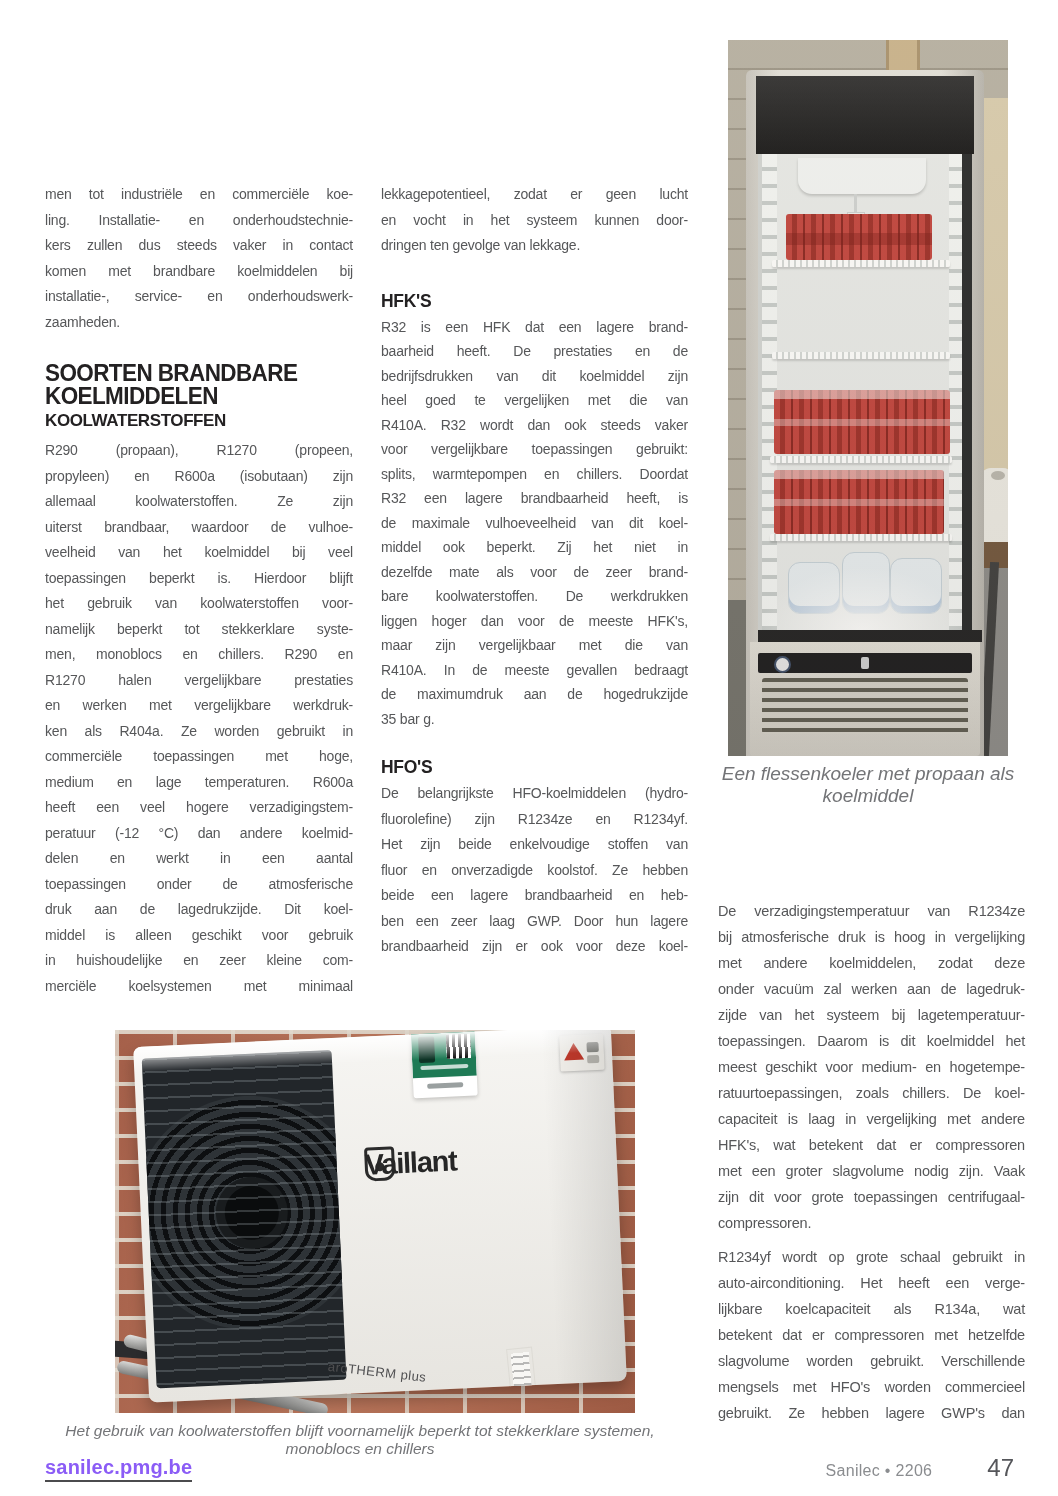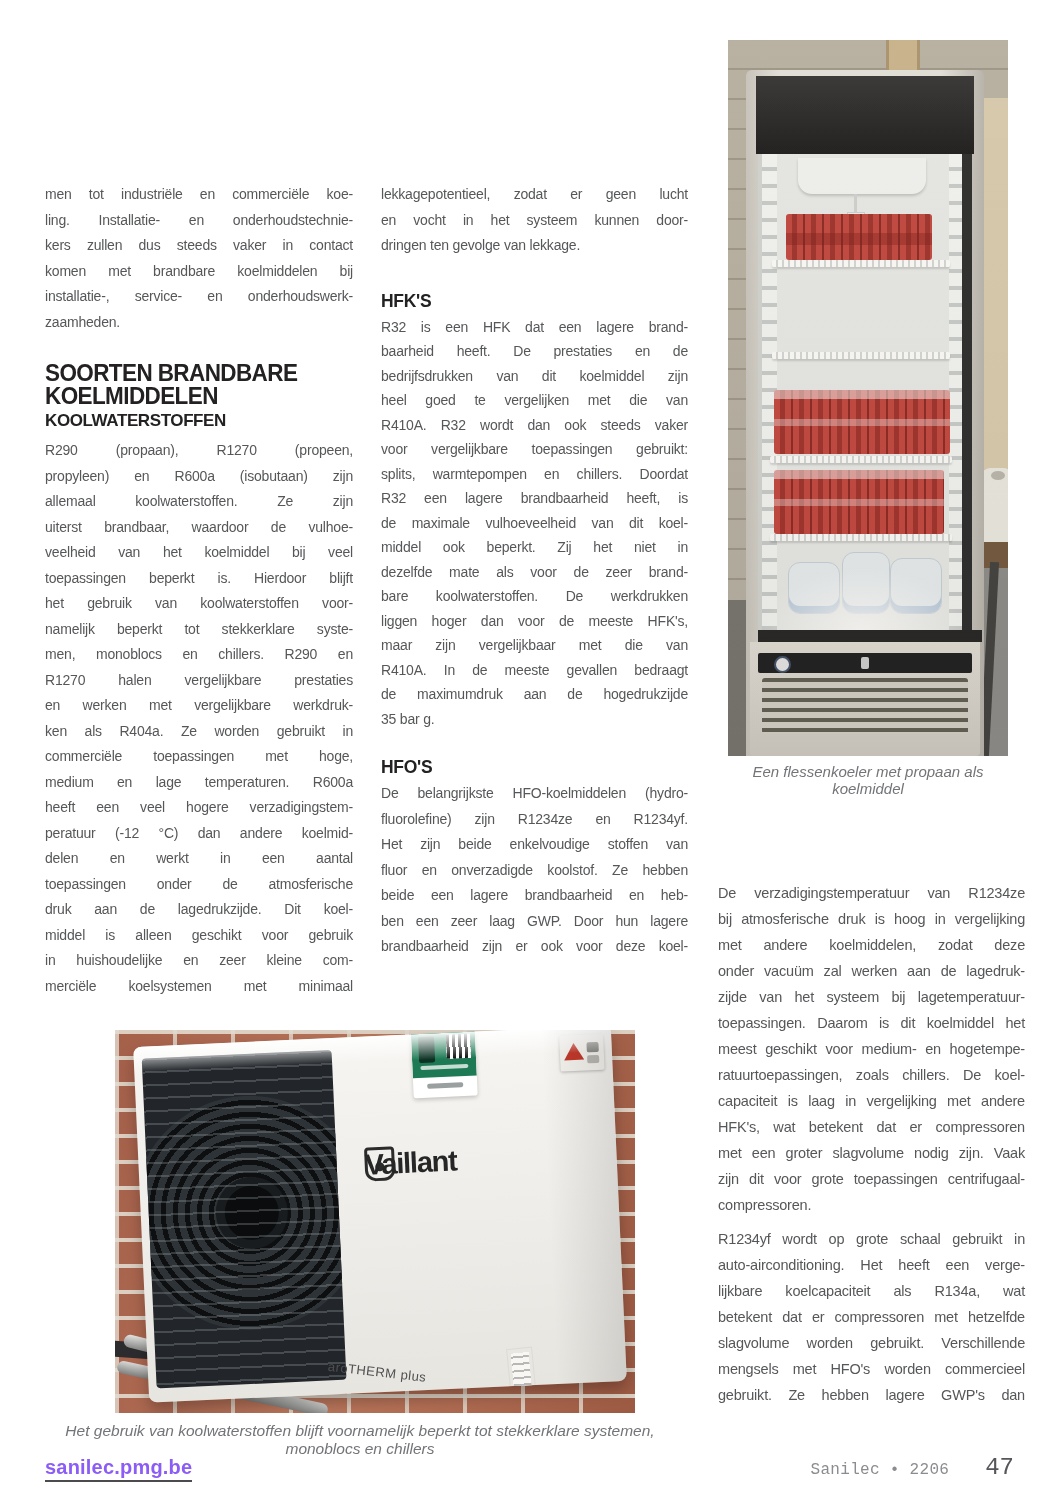--- a/index.html
+++ b/index.html
@@ -15,21 +15,21 @@
   .c2b .ln{line-height:24.5px;}
   .h-big{font-weight:700;color:#232122;font-size:22.5px;line-height:23px;letter-spacing:-0.6px;
          transform:scaleY(1.06);transform-origin:left top;}
   .h-sub{font-weight:700;color:#232122;font-size:17px;line-height:20px;letter-spacing:-0.4px;}
   .h-sec{font-weight:700;color:#232122;font-size:17.5px;line-height:22px;letter-spacing:-0.3px;}
   .caption{font-style:italic;color:#737477;text-align:center;}
 
   
   .site-link{position:absolute;left:45px;top:1456px;font-size:20px;font-weight:700;color:#8b5cf6;
              border-bottom:2px solid #4b4b4d;padding-bottom:1px;letter-spacing:0.2px;cursor:pointer;}
-  .footer-right{position:absolute;right:44px;top:1454px;display:flex;align-items:baseline;gap:4px;font-family:Liberation Mono, monospace;}
+  .footer-right{position:absolute;right:44px;top:1454px;display:flex;align-items:baseline;gap:23px;}
   .issue{font-size:16px;color:#8a8c8f;letter-spacing:0.3px;}
   .pageno{font-size:24px;color:#55565a;margin-left:32px;}
 
   
   .fridge{position:absolute;left:728px;top:40px;width:280px;height:716px;overflow:hidden;background:#b4aea1;}
   .fridge *{position:absolute;}
   .f-wood{left:0;top:0;width:100%;height:100%;
     background:repeating-linear-gradient(180deg,rgba(110,102,88,0) 0 28px,rgba(110,102,88,.38) 28px 30px),#b6b0a3;}
   .f-post{left:158px;top:0;width:34px;height:60px;background:#c9b28b;
     box-shadow:inset 3px 0 0 #a8906b, inset -3px 0 0 #a8906b;}
@@ -262,24 +262,24 @@
         <div class="f-strip">
           <div class="f-badge"></div>
           <div class="f-lock"></div>
         </div>
         <div class="f-vents"></div>
       </div>
     </div>
     <div class="f-tint"></div>
   </div>
 
-  <div class="caption" style="position:absolute;left:718px;top:763px;width:300px;font-size:15px;">Een flessenkoeler met propaan als koelmiddel</div>
+  <div class="caption" style="position:absolute;left:718px;top:763px;width:300px;font-size:19px;">Een flessenkoeler met propaan als koelmiddel</div>
 
   <div class="col c3" style="left:718px;top:851px;width:307px;">
-    <div style="margin-top:29px;">
+    <div style="margin-top:47px;">
         <div class="ln">De verzadigingstemperatuur van R1234ze</div>
         <div class="ln">bij atmosferische druk is hoog in vergelijking</div>
         <div class="ln">met andere koelmiddelen, zodat deze</div>
         <div class="ln">onder vacuüm zal werken aan de lagedruk-</div>
         <div class="ln">zijde van het systeem bij lagetemperatuur-</div>
         <div class="ln">toepassingen. Daarom is dit koelmiddel het</div>
         <div class="ln">meest geschikt voor medium- en hogetempe-</div>
         <div class="ln">ratuurtoepassingen, zoals chillers. De koel-</div>
         <div class="ln">capaciteit is laag in vergelijking met andere</div>
         <div class="ln">HFK's, wat betekent dat er compressoren</div>

